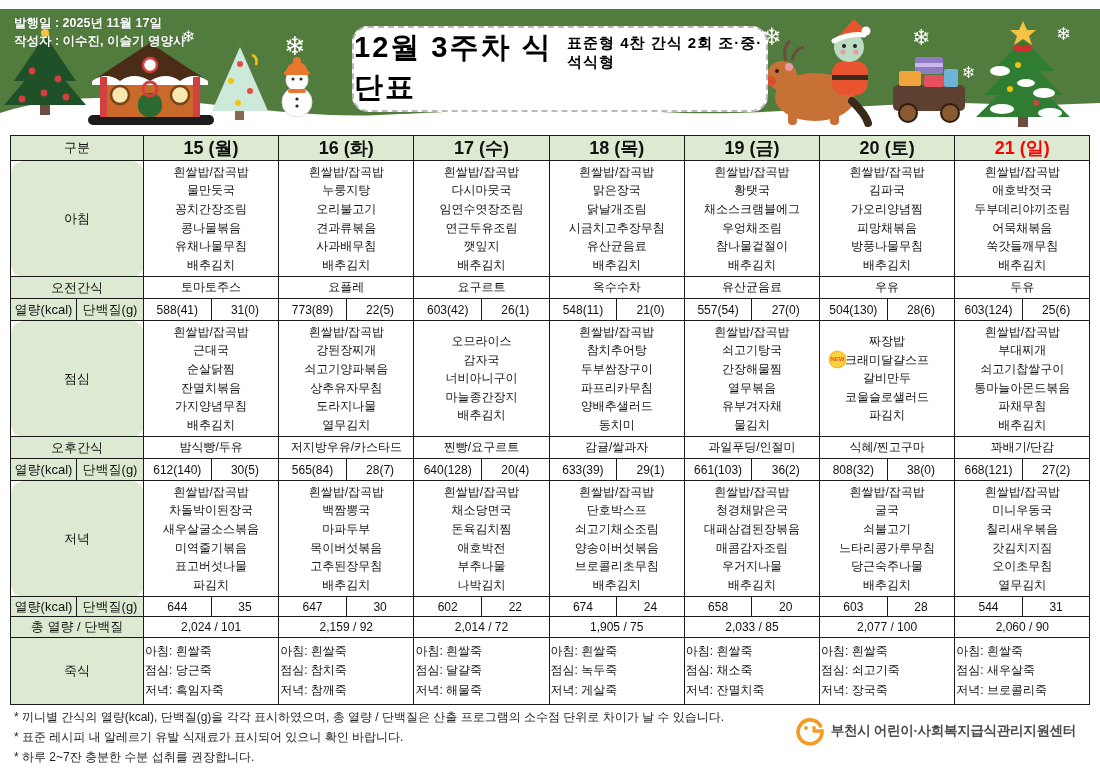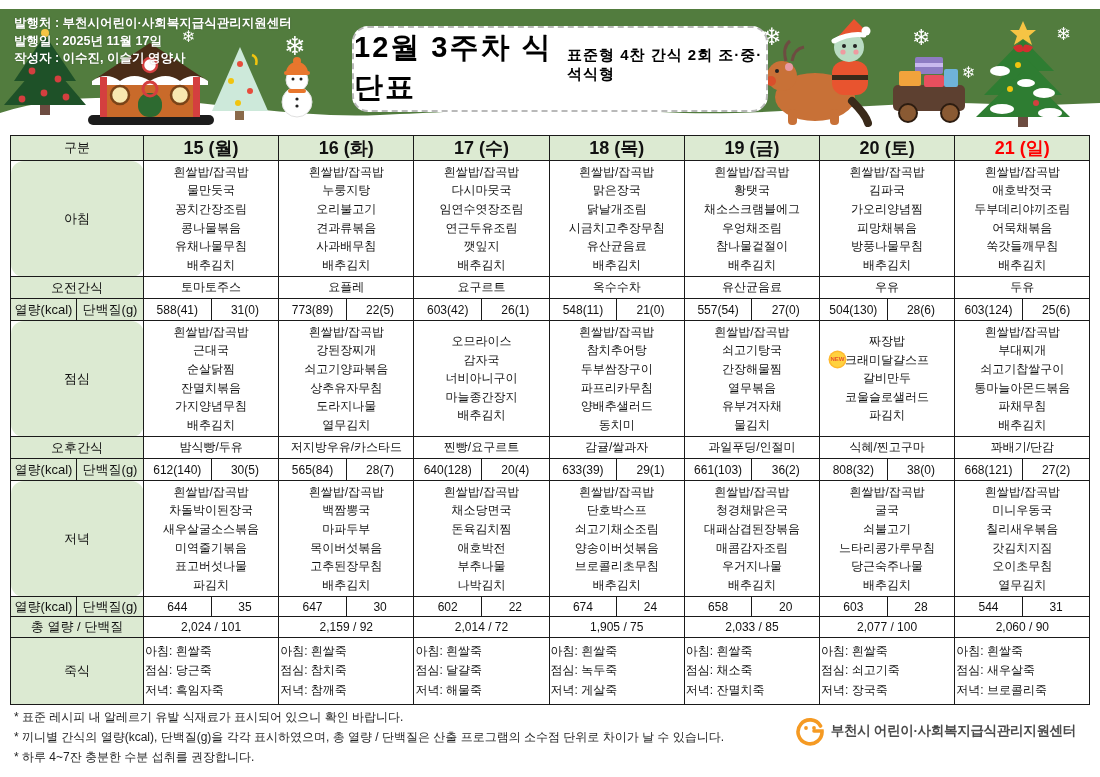--- a/index.html
+++ b/index.html
@@ -18,21 +18,21 @@
     position:absolute;left:14px;top:6px;z-index:5;
     color:#ffffff;font-weight:bold;font-size:12.5px;line-height:1.4;
     text-shadow:0 0 2px rgba(0,0,0,.25);
   }
   .title-box{
     position:absolute;left:352px;top:17px;width:412px;height:82px;z-index:6;
     background:#ffffff;border:2px dashed #b9b9b9;border-radius:16px;
     display:flex;flex-direction:row;align-items:flex-start;justify-content:center;
   }
   .title-box .title{font-size:29px;font-weight:bold;letter-spacing:2px;color:#000;}
-  .title-box .subtitle{font-size:15px;font-weight:bold;margin-top:18px;color:#000;letter-spacing:1px;}
+  .title-box .subtitle{font-size:15px;font-weight:bold;margin-top:6px;color:#000;letter-spacing:1px;}
   .flake{position:absolute;color:#ffffff;z-index:4;line-height:1;}
   
   table.menu-table{
     position:absolute;left:10px;top:135px;width:1080px;
     border-collapse:collapse;table-layout:fixed;
     font-size:12px;
   }
   .menu-table td{
     border:1px solid #1a1a1a;text-align:center;vertical-align:middle;
     padding:0 1px;overflow:hidden;
@@ -168,21 +168,20 @@
   </svg>
 
   <span class="flake" style="left:182px;top:20px;font-size:16px;">❄</span>
   <span class="flake" style="left:284px;top:24px;font-size:26px;">❄</span>
   <span class="flake" style="left:762px;top:16px;font-size:24px;">❄</span>
   <span class="flake" style="left:912px;top:18px;font-size:22px;">❄</span>
   <span class="flake" style="left:962px;top:56px;font-size:16px;">❄</span>
   <span class="flake" style="left:1056px;top:16px;font-size:18px;">❄</span>
 
   <div class="pub-info">
-    <div>발행처 : 부천시어린이·사회복지급식관리지원센터</div>
     <div>발행일 : 2025년 11월 17일</div>
     <div>작성자 : 이수진, 이슬기 영양사</div>
   </div>
 
   <div class="title-box">
     <div class="title">12월 3주차 식단표</div>
     <div class="subtitle">표준형 4찬 간식 2회 조·중·석식형</div>
   </div>
 </div>
 
@@ -465,23 +464,23 @@
 점심: 쇠고기죽
 저녁: 장국죽</td>
     <td colspan="2" class="porr">아침: 흰쌀죽
 점심: 새우살죽
 저녁: 브로콜리죽</td>
   </tr>
 </tbody>
   </table>
 
 <div class="notes">
+  <div>* 끼니별 간식의 열량(kcal), 단백질(g)을 각각 표시하였으며, 총 열량 / 단백질은 산출 프로그램의 소수점 단위로 차이가 날 수 있습니다.</div>
   <div>* 표준 레시피 내 알레르기 유발 식재료가 표시되어 있으니 확인 바랍니다.</div>
-  <div>* 끼니별 간식의 열량(kcal), 단백질(g)을 각각 표시하였으며, 총 열량 / 단백질은 산출 프로그램의 소수점 단위로 차이가 날 수 있습니다.</div>
-  <div>* 하루 4~7잔 충분한 수분 섭취를 권장합니다.</div>
+  <div>* 하루 2~7잔 충분한 수분 섭취를 권장합니다.</div>
 </div>
 
 <div class="logo">
   <svg width="30" height="30" viewBox="0 0 30 30">
     <path d="M25.5,10 A12,12 0 1 0 27,15 L19,15" fill="none" stroke="#f59a23" stroke-width="3.6" stroke-linecap="round"></path>
     <circle cx="11" cy="12" r="1.9" fill="#f59a23"></circle>
     <circle cx="19" cy="12" r="1.9" fill="#f59a23"></circle>
   </svg>
   <span class="logo-text">부천시 어린이·사회복지급식관리지원센터</span>
 </div>

